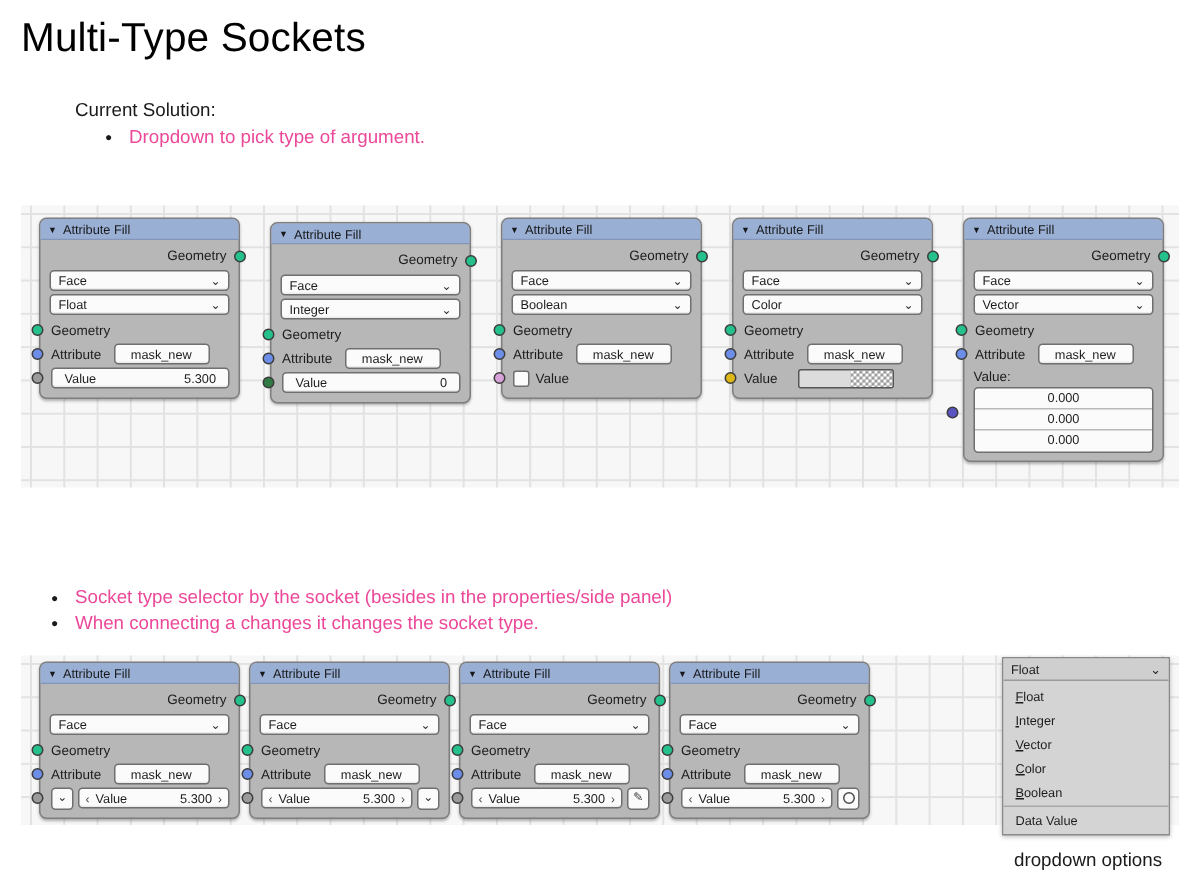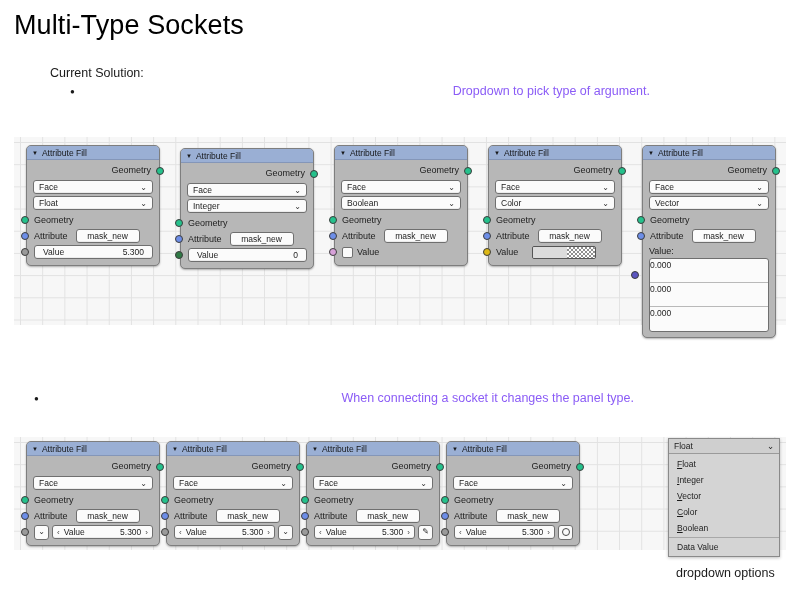--- a/index.html
+++ b/index.html
@@ -14,22 +14,22 @@
   }
 
   
   .page-title {
     position:absolute; left:14px; top:10px;
     font-size:27px; font-weight:400; color:#000; letter-spacing:0.1px;text-align:right;
   }
   .sec-label { font-size:12.5px; color:#1a1a1a; }
   .bullets { margin:0; padding:0; list-style:none; }
   .bullets li {
-    font-size:12.5px; color:#8b5cf6; line-height:16px;
-    padding-left:36px; position:relative; margin-bottom:1px;text-align:right;
+    font-size:12.5px; color:#ec4899; line-height:16px;
+    padding-left:36px; position:relative; margin-bottom:1px;
   }
   .bullets li:before {
     content:"\25CF"; position:absolute; left:20px; top:0;
     font-size:8px; line-height:17px; color:#1a1a1a;
   }
   #current-solution { position:absolute; left:30px; top:66px; width:600px;margin-left:20px; }
   #proposed-solution { position:absolute; left:14px; top:387px; width:620px; }
   .sec-body { margin-top:3px; }
 
   
@@ -153,21 +153,21 @@
     border:1px solid #6f6f6f; border-radius:2px; margin-right:4px;
     flex:0 0 auto;
   }
 
   .vec-label { font-size:9px; height:14px; line-height:14px; }
   .vec-stack {
     border:1px solid #6f6f6f; border-radius:3px; overflow:hidden;
     background:#fbfbfb;
   }
   .vec-stack .vrow {
-    height:24px; line-height:13px; font-size:8.5px;
+    height:14px; line-height:13px; text-align:center; font-size:8.5px;
     border-bottom:1px solid #b9b9b9;
   }
   .vec-stack .vrow:last-child { border-bottom:none; }
 
   
   .sq-btn {
     width:15px; height:15px; flex:0 0 auto;
     background:#fbfbfb; border:1px solid #6f6f6f; border-radius:3px;
     display:flex; align-items:center; justify-content:center;
     font-size:8px; color:#333;
@@ -401,21 +401,22 @@
           <div class="vrow">0.000</div>
         </div>
       </div>
     </div>
   </div>
 
 </div>
 
 <div id="proposed-solution">
   <ul class="bullets sec-body">
-    <li>When connecting a socket it changes the panel type.</li>
+    <li>Socket type selector by the socket (besides in the properties/side panel)</li>
+    <li>When connecting a changes it changes the socket type.</li>
   </ul>
 </div>
 
 <div class="node-canvas" id="canvas-proposed">
 
   <div class="node" style="left:12px; top:4px; width:134px;">
     <div class="node-header">
       <span class="tri">▼</span><span>Attribute Fill</span>
     </div>
     <div class="node-body">

